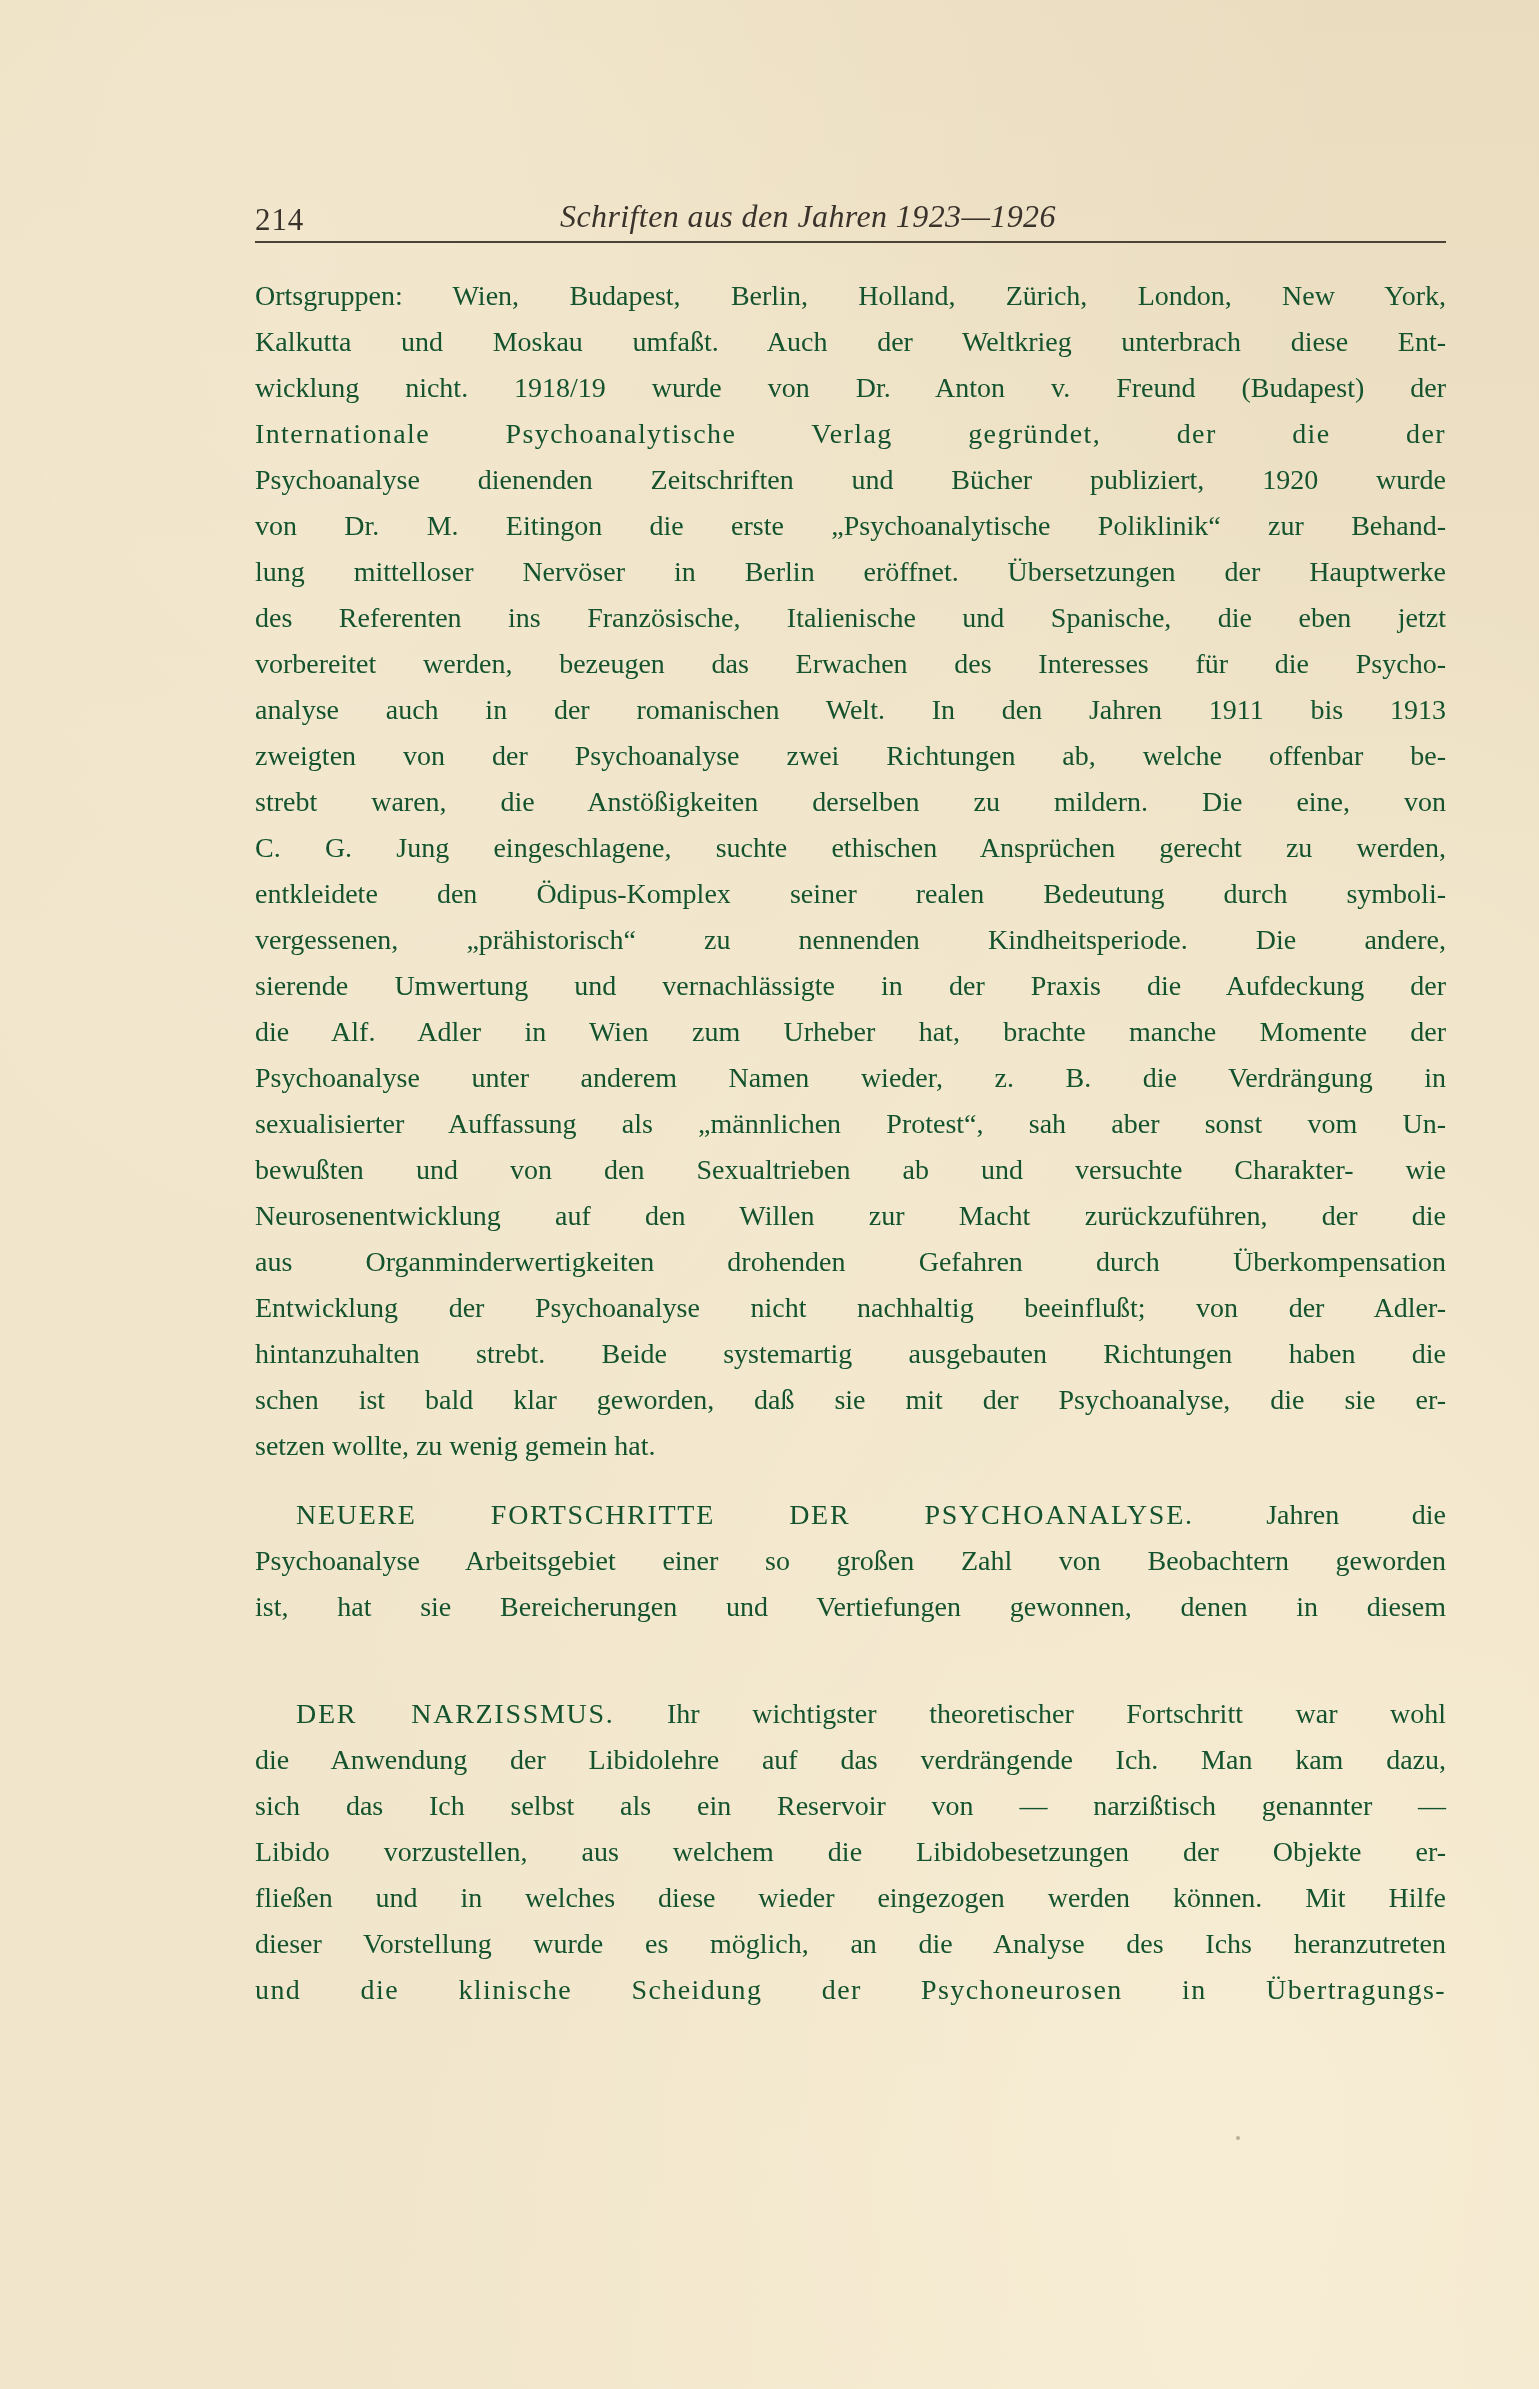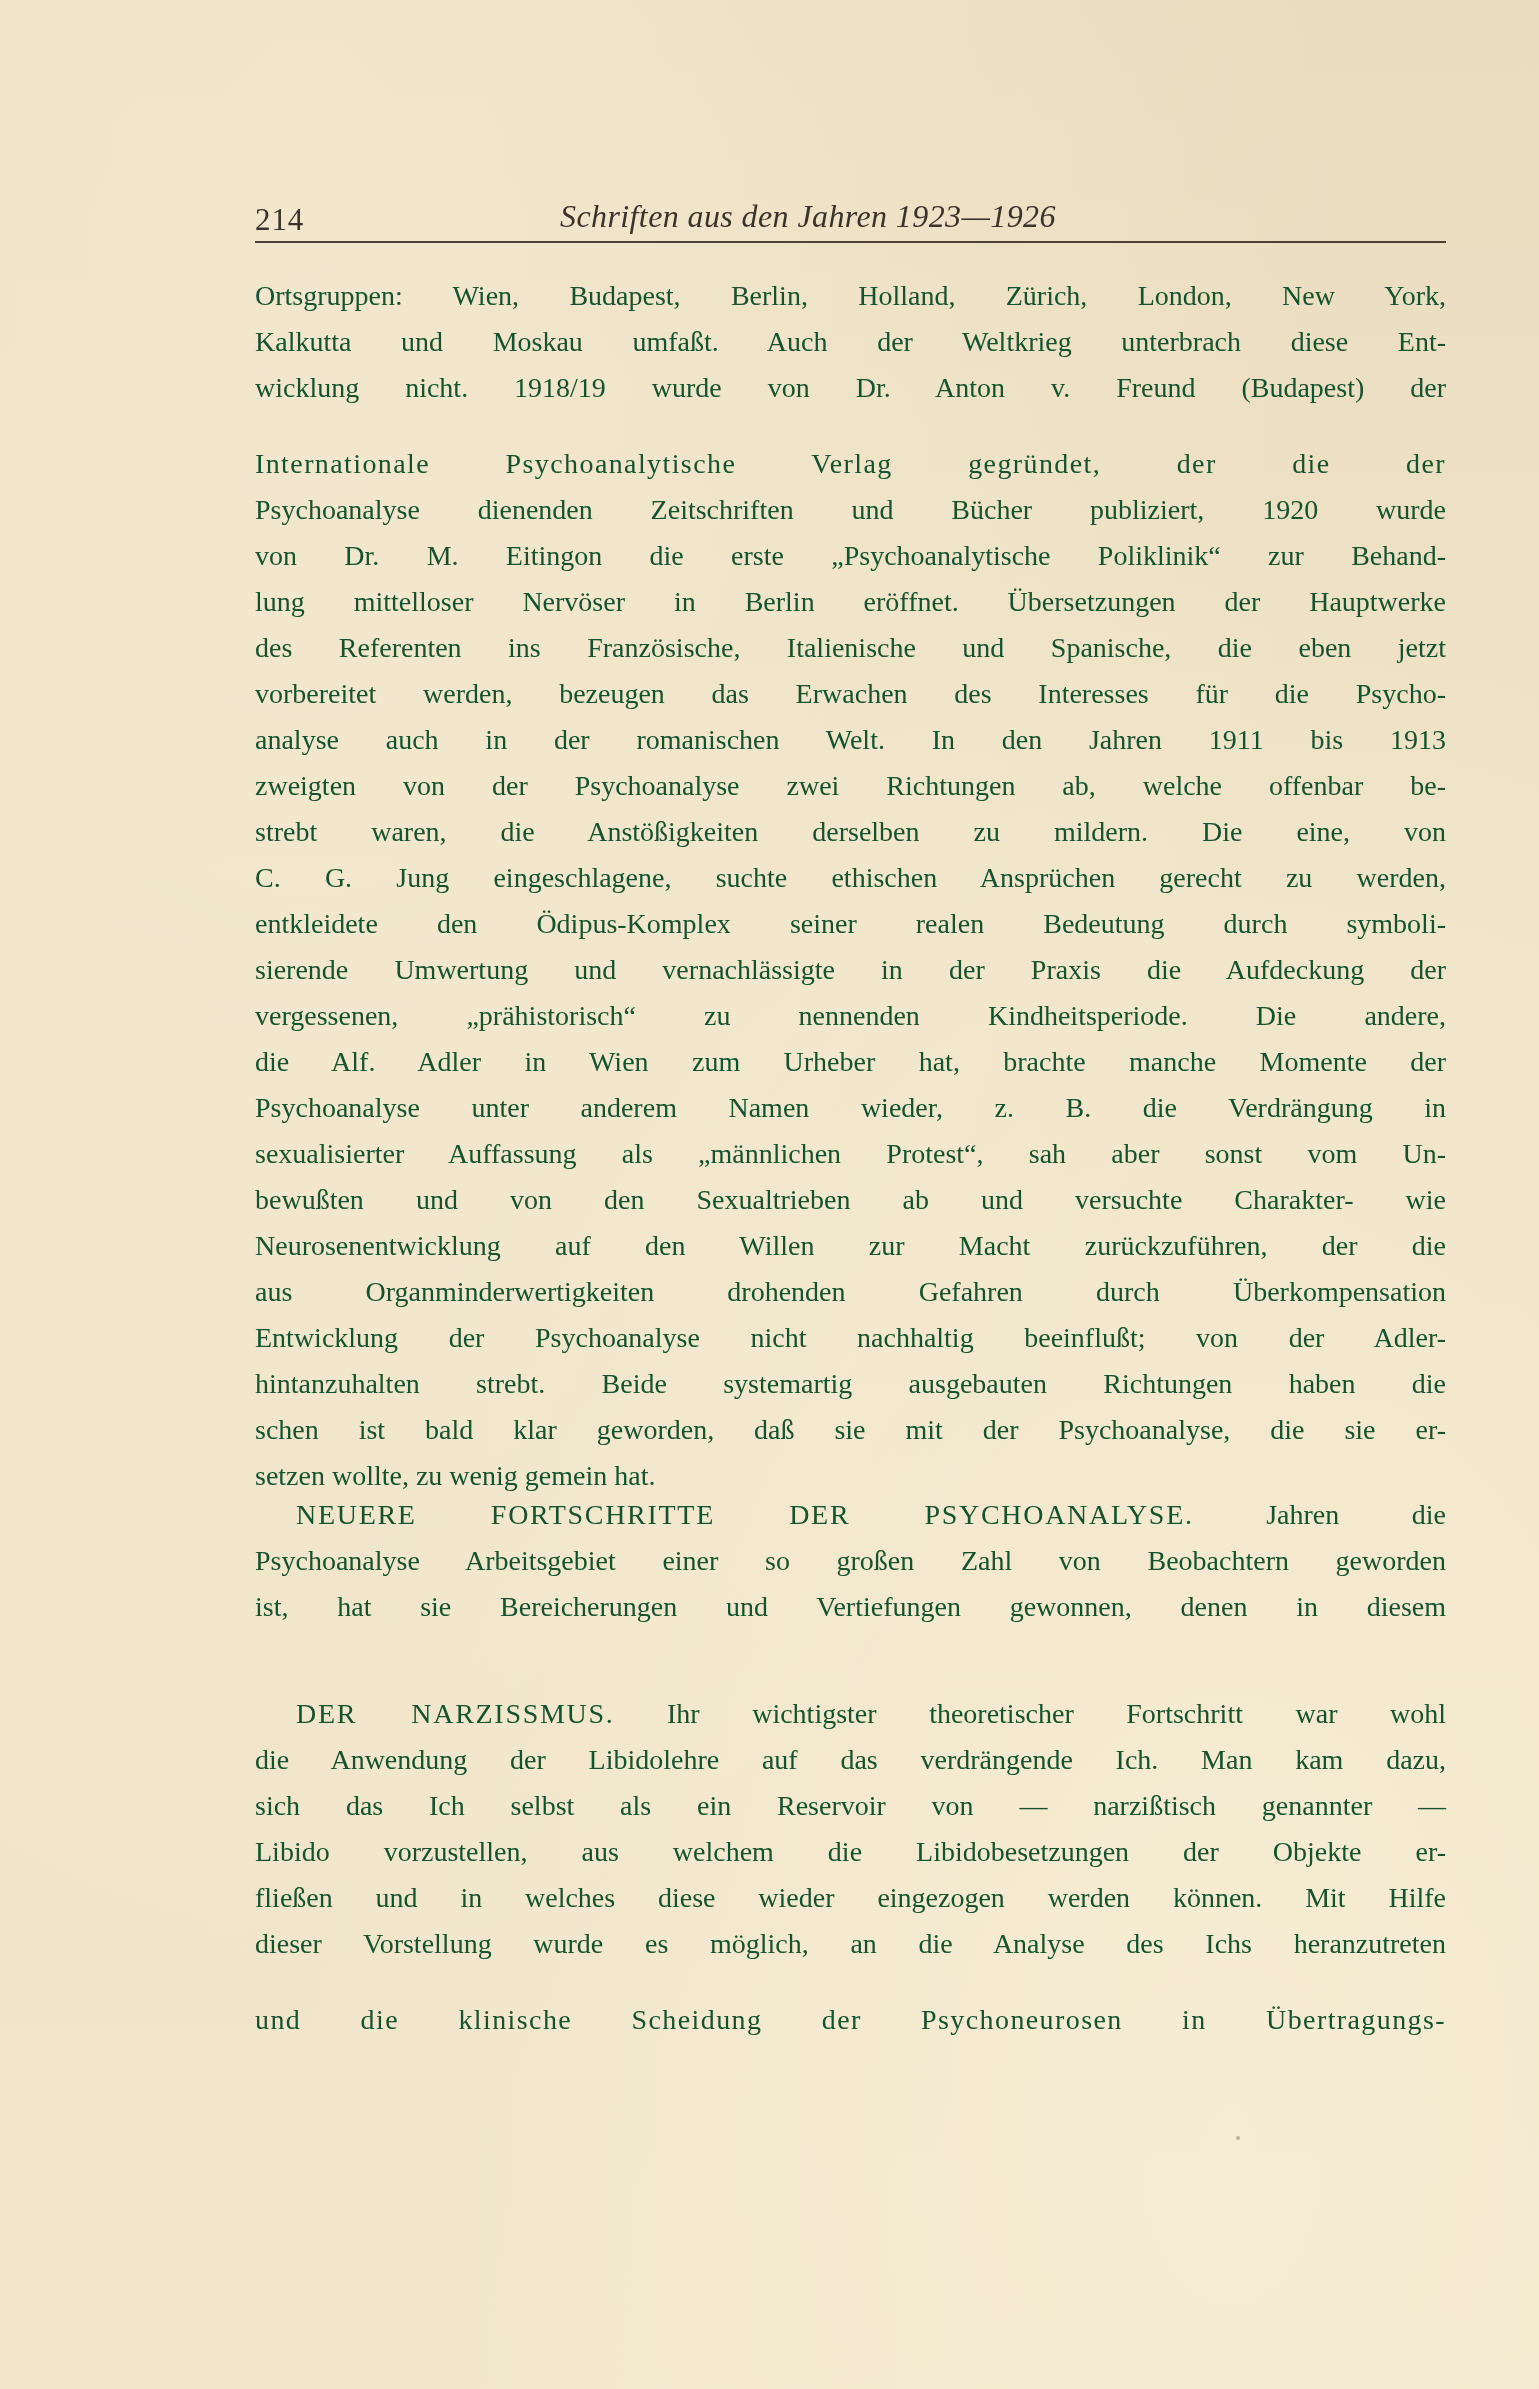--- a/index.html
+++ b/index.html
@@ -69,21 +69,20 @@
     white-space: nowrap;
     text-align: justify;
     text-align-last: justify;
     color: #14532d;
   }
   .line.last {
     text-align-last: left;
   }
   .line.spaced {
     letter-spacing: 1.4px;
-    margin-top: 30px;
   }
   .caps {
     letter-spacing: 1.7px;
     font-size: 28px;
   }
   .para-indent {
     padding-left: 41px;
   }
   #block-1 { top: 273px; }
   #block-2 { top: 1492px; }
@@ -114,22 +113,22 @@
     <span class="line">Psychoanalyse dienenden Zeitschriften und Bücher publiziert, 1920 wurde</span>
     <span class="line">von Dr. M. Eitingon die erste „Psychoanalytische Poliklinik“ zur Behand-</span>
     <span class="line">lung mittelloser Nervöser in Berlin eröffnet. Übersetzungen der Hauptwerke</span>
     <span class="line">des Referenten ins Französische, Italienische und Spanische, die eben jetzt</span>
     <span class="line">vorbereitet werden, bezeugen das Erwachen des Interesses für die Psycho-</span>
     <span class="line">analyse auch in der romanischen Welt. In den Jahren 1911 bis 1913</span>
     <span class="line">zweigten von der Psychoanalyse zwei Richtungen ab, welche offenbar be-</span>
     <span class="line">strebt waren, die Anstößigkeiten derselben zu mildern. Die eine, von</span>
     <span class="line">C. G. Jung eingeschlagene, suchte ethischen Ansprüchen gerecht zu werden,</span>
     <span class="line">entkleidete den Ödipus-Komplex seiner realen Bedeutung durch symboli-</span>
+    <span class="line">vergessenen, „prähistorisch“ zu nennenden Kindheitsperiode. Die andere,</span>
     <span class="line">sierende Umwertung und vernachlässigte in der Praxis die Aufdeckung der</span>
-    <span class="line">vergessenen, „prähistorisch“ zu nennenden Kindheitsperiode. Die andere,</span>
     <span class="line">die Alf. Adler in Wien zum Urheber hat, brachte manche Momente der</span>
     <span class="line">Psychoanalyse unter anderem Namen wieder, z. B. die Verdrängung in</span>
     <span class="line">sexualisierter Auffassung als „männlichen Protest“, sah aber sonst vom Un-</span>
     <span class="line">bewußten und von den Sexualtrieben ab und versuchte Charakter- wie</span>
     <span class="line">Neurosenentwicklung auf den Willen zur Macht zurückzuführen, der die</span>
     <span class="line">aus Organminderwertigkeiten drohenden Gefahren durch Überkompensation</span>
     <span class="line">Entwicklung der Psychoanalyse nicht nachhaltig beeinflußt; von der Adler-</span>
     <span class="line">hintanzuhalten strebt. Beide systemartig ausgebauten Richtungen haben die</span>
     <span class="line">schen ist bald klar geworden, daß sie mit der Psychoanalyse, die sie er-</span>
     <span class="line last">setzen wollte, zu wenig gemein hat.</span>

